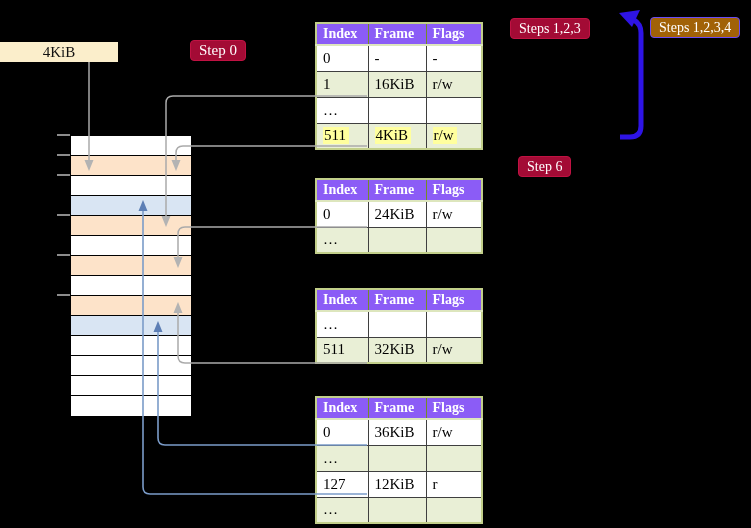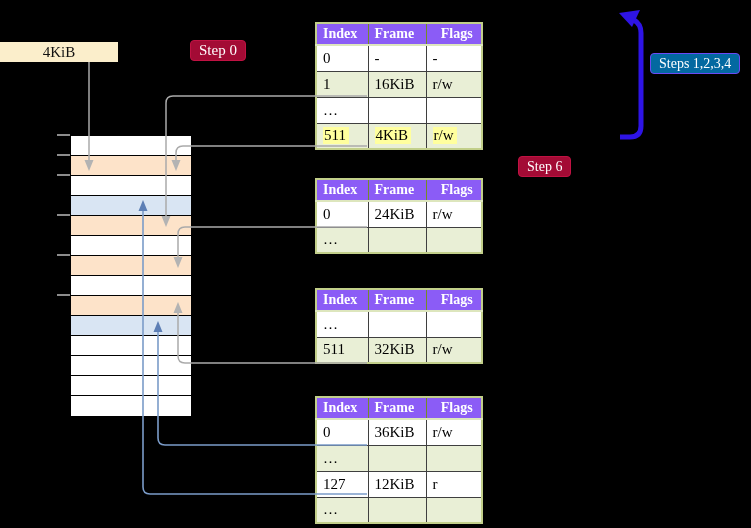--- a/index.html
+++ b/index.html
@@ -8,21 +8,21 @@
     font-family:"Liberation Serif", serif;
   }
   svg.overlay{position:absolute;left:0;top:0;z-index:6;pointer-events:none;}
 
   
   .steplab{
     position:absolute;z-index:3;color:#fff;font-size:15px;line-height:17px;
     padding:1px 8px;border-radius:4px;white-space:nowrap;
   }
   .steplab.red{background:#a30b35;border:1px solid #c01243;}
-  .steplab.blue{background:#0369a1;border:1px solid #6a4af5;margin-top:36px;}
+  .steplab.blue{background:#a16207;border:1px solid #6a4af5;}
 
   
   .framelab{
     position:absolute;left:0;top:42px;width:118px;height:20px;z-index:3;
     background:#fbeecb;color:#111;font-size:15px;line-height:20px;text-align:center;
   }
 
   
   .memmap{
     position:absolute;left:70px;top:135px;width:120px;z-index:2;
@@ -39,21 +39,21 @@
     position:absolute;left:315px;z-index:2;border-collapse:collapse;
     background:#fff;border:2px solid #c2cf8a;
     font-size:15px;
   }
   table.pt th{
     background:#8b5cf6;color:#fff;font-weight:bold;text-align:left;
     height:22px;padding:0 0 0 6px;box-sizing:border-box;
     border-right:1px solid #748c28;border-bottom:2px solid #dde6bd;
     font-size:14px;
   }
-  table.pt th:last-child{border-right:none;text-align:center;}
+  table.pt th:last-child{border-right:none;}
   table.pt td{
     height:26px;padding:0 0 0 6px;box-sizing:border-box;color:#000;
     border-right:1px solid #3f3f3f;border-top:1px solid #3f3f3f;
     background:#fff;vertical-align:middle;
   }
   table.pt td:last-child{border-right:none;}
   table.pt tr.r-shade td{background:#e9efd6;}
   .c-idx{width:52px;}
   .c-frm{width:58px;}
   .c-flg{width:56px;}
@@ -106,20 +106,21 @@
     </g>
 
     <g>
       <path d="M620,137 H630 Q641,137 641,126 V33 Q641,24 634,20" fill="none" stroke="#2e14e6" stroke-width="5"></path>
       <polygon points="619,13 640,10 632,27" fill="#2e14e6"></polygon>
     </g>
   </svg>
 
   <div class="framelab">4KiB</div>
   <div class="steplab red" style="left:190px;top:40px;">Step 0</div>
+  <div class="steplab red" style="left:510px;top:18px;font-size:14px;">Steps 1,2,3</div>
   <div class="steplab blue" style="left:650px;top:17px;font-size:14px;">Steps 1,2,3,4</div>
   <div class="steplab red" style="left:518px;top:156px;font-size:14px;">Step 6</div>
 
   <div class="memmap">
       <div class="mrow white"></div>
       <div class="mrow orange"></div>
       <div class="mrow white"></div>
       <div class="mrow blue"></div>
       <div class="mrow orange"></div>
       <div class="mrow white"></div>

